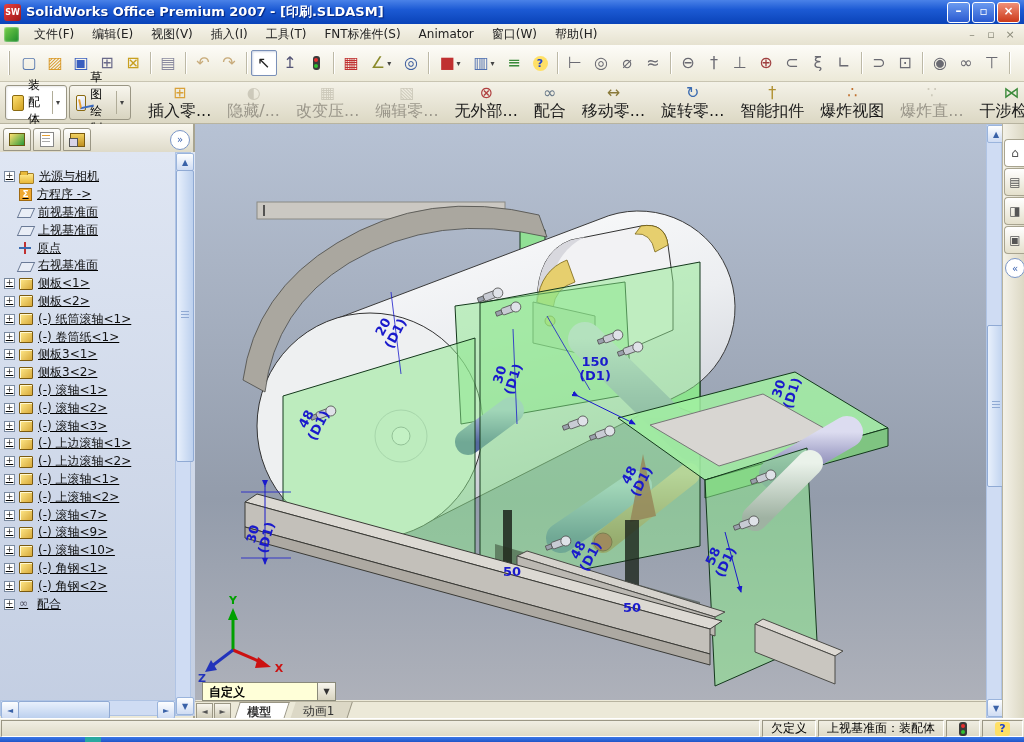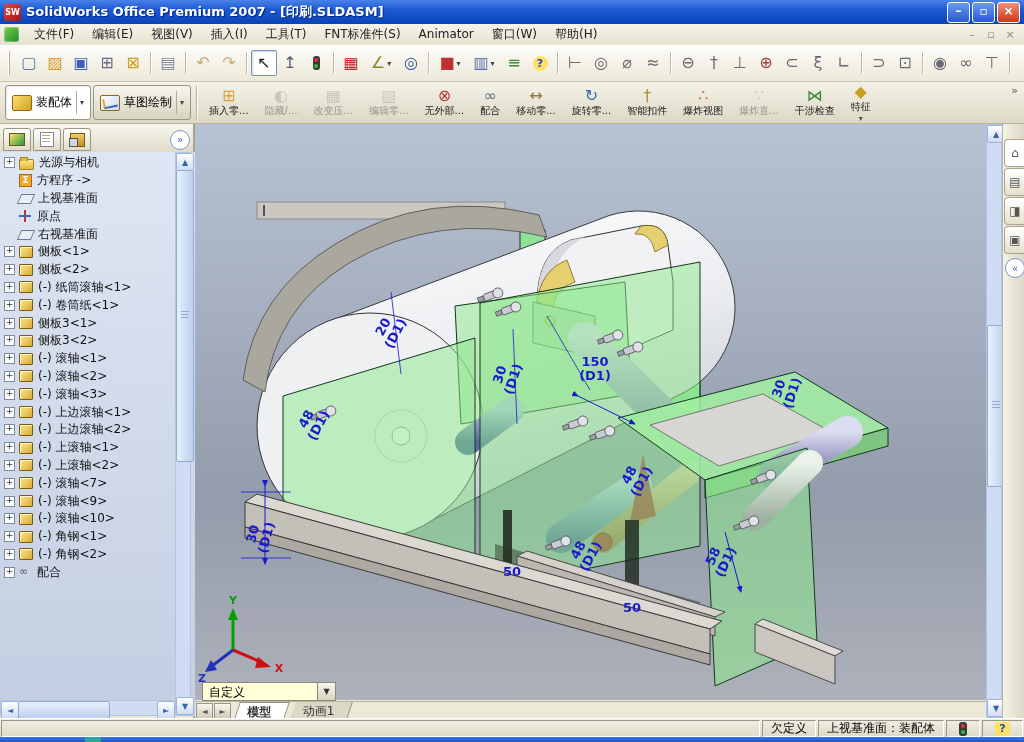--- a/index.html
+++ b/index.html
@@ -36,36 +36,36 @@
   #cmdmgr{position:absolute;left:0;top:82px;width:1024px;height:42px;background:linear-gradient(#f4f2e8,#dcd8c4);border-bottom:1px solid #b8b4a0;display:flex;align-items:stretch;padding-left:4px;box-sizing:border-box;}
   .cmtab{display:flex;align-items:center;gap:4px;padding:0 6px;margin:3px 1px;border:1px solid #9a9684;border-radius:3px;background:linear-gradient(#f8f6ee,#d8d4c0);}
   .cmtab.active{background:#fff;box-shadow:inset 1px 1px 2px #e8e8e8;}
   .cmtab .cmtico{width:18px;height:14px;background:linear-gradient(135deg,#ffe070,#d0a020);border:1px solid #8a6a10;border-radius:2px;}
   .cmtab.n-sketch .cmtico{background:linear-gradient(135deg,#fff,#cfd8ee);position:relative;}
   .cmtab.n-sketch .cmtico::before{content:"";position:absolute;left:2px;top:2px;width:12px;height:8px;border-left:2px solid #e8a030;border-bottom:2px solid #3a6ac0;transform:rotate(-12deg);}
   .cmtab .arrow{font-size:8px;color:#444;border-left:1px solid #b0ac98;padding-left:3px;height:70%;display:flex;align-items:center;}
   .cmsep{width:1px;background:#b5b19e;box-shadow:1px 0 0 #fff;margin:4px 4px;}
   .cmbtn{display:flex;flex-direction:column;align-items:center;justify-content:center;padding:1px 7px;margin:2px 0;border:1px solid transparent;border-radius:2px;}
   .cmbtn .cmico{font-size:16px;line-height:17px;height:17px;}
-  .cmbtn .cmlbl{font-size:10px;white-space:nowrap;color:#1a1a1a;}
+  .cmbtn .cmlbl{font-size:16px;white-space:nowrap;color:#1a1a1a;}
   .cmbtn.disabled .cmlbl{color:#9a968a;}
   .cmbtn.disabled .cmico{color:#b8b4a4 !important;opacity:.6;}
   .cmbtn.dropdown::after{content:"▾";font-size:8px;color:#555;}
   #cm-overflow{margin-left:auto;padding:2px 6px;color:#555;font-size:11px;}
   
   #lpanel{position:absolute;left:0;top:124px;width:195px;height:594px;background:#ece9d8;border-right:2px solid #a8a490;box-sizing:border-box;}
   #lp-tabs{height:27px;display:flex;align-items:center;gap:2px;padding:2px 3px;background:linear-gradient(#f8f6ee,#dcd8c6);border-bottom:1px solid #b8b4a2;}
   .lp-tab{width:26px;height:21px;border:1px solid #9a9684;border-radius:3px 3px 0 0;background:linear-gradient(#fff,#e0dcc8);display:flex;align-items:center;justify-content:center;}
   .lp-ico1{width:14px;height:11px;background:linear-gradient(135deg,#ffe070,#2a9a3a);border:1px solid #6a5a10;}
   .lp-ico2{width:12px;height:13px;background:#fff;border:1px solid #888;position:relative;}
   .lp-ico2::before{content:"";position:absolute;left:1px;top:2px;width:8px;height:1px;background:#e8a030;box-shadow:0 3px 0 #aaa,0 6px 0 #aaa;}
   .lp-ico3{width:13px;height:12px;background:linear-gradient(#f0d060,#c09020);border:1px solid #7a5a10;position:relative;}
   .lp-ico3::before{content:"";position:absolute;left:-2px;top:4px;width:7px;height:7px;background:#d8d4e8;border:1px solid #555;}
   .lp-chevron{margin-left:auto;width:18px;height:18px;border:1px solid #7a96c8;border-radius:50%;color:#3a62b0;font-size:10px;display:flex;align-items:center;justify-content:center;background:#fff;}
-  #tree{position:absolute;left:0;top:28px;width:196px;height:564px;background:linear-gradient(#dfe6f3,#c3cee2);overflow:hidden;padding-top:2px;box-sizing:border-box;}
+  #tree{position:absolute;left:0;top:28px;width:196px;height:564px;background:linear-gradient(#dfe6f3,#c3cee2);overflow:hidden;padding-top:16px;box-sizing:border-box;text-decoration:underline;}
   .trow{display:flex;align-items:center;height:17.8px;padding-left:4px;white-space:nowrap;}
   .texp{width:9px;height:9px;border:1px solid #7a8aa0;background:#fff;font-size:9px;line-height:7px;text-align:center;color:#333;margin-right:4px;flex:none;}
   .texp::before{content:"+";}
   .noexp .texp{visibility:hidden;}
   .tico{width:13px;height:12px;margin-right:5px;flex:none;position:relative;}
   .i-component{width:12px;height:10px;background:linear-gradient(135deg,#ffe98a,#d7a93a);border:1px solid #7a5a10;border-radius:1px;box-shadow:inset 1px 1px 0 #fff8d0;}
   .i-component-lights{width:12px;height:10px;background:linear-gradient(135deg,#ffe98a,#d7a93a);border:1px solid #7a5a10;}
   .i-component-lights::before{content:"";position:absolute;left:-2px;top:-1px;width:4px;height:4px;border-radius:50%;background:#e03030;}
   .i-component-lights::after{content:"";position:absolute;left:-2px;top:4px;width:4px;height:4px;border-radius:50%;background:#20b040;}
   .i-plane{width:12px;height:8px;border:1px solid #6a7a96;transform:skewX(-24deg);margin-top:2px;background:rgba(255,255,255,.4);}
@@ -84,21 +84,21 @@
   #tree-vscroll{position:absolute;right:2px;top:28px;width:16px;height:564px;}
   #tree-vscroll .sb-btn{position:absolute;left:0;width:16px;height:16px;}
   .thumb-v{position:absolute;left:0;width:16px;background:linear-gradient(90deg,#e8f0fc,#bcd0ee);border:1px solid #90aad4;border-radius:2px;}
   .thumb-grip{position:absolute;left:4px;width:8px;height:1px;background:#90aad4;box-shadow:0 3px 0 #90aad4,0 6px 0 #90aad4;}
   #lp-hscroll{position:absolute;left:0;top:576px;width:176px;height:16px;}
   #lp-hscroll .sb-btn{position:absolute;top:0;width:16px;height:16px;}
   .thumb-h{position:absolute;top:0;height:16px;background:linear-gradient(#e8f0fc,#bcd0ee);border:1px solid #90aad4;border-radius:2px;}
   
   #viewport{position:absolute;left:195px;top:124px;width:791px;height:576px;}
   #vp-combo{position:absolute;left:202px;top:682px;width:134px;height:19px;display:flex;}
-  #vp-combo .val{flex:1;background:#ffffd8;border:1px solid #8a8a7a;font-size:12px;padding:1px 6px;}
+  #vp-combo .val{flex:1;background:#ffffd8;border:1px solid #8a8a7a;font-size:12px;padding:1px 6px;font-weight:bold;}
   #vp-combo .drop{width:17px;background:linear-gradient(#f8f6ee,#d8d4c0);border:1px solid #8a8a7a;border-left:none;font-size:8px;display:flex;align-items:center;justify-content:center;color:#333;}
   #modeltabs{position:absolute;left:195px;top:701px;width:791px;height:17px;background:#ece9d8;border-top:1px solid #b8b4a0;display:flex;align-items:stretch;}
   .mtarrow{width:15px;background:linear-gradient(#f8f6ee,#d0ccb8);border:1px solid #9a9684;font-size:8px;color:#555;display:flex;align-items:center;justify-content:center;margin:1px 0 0 1px;}
   .mtab{padding:1px 14px 0 10px;border-right:1px solid #9a9684;transform:skewX(-18deg);margin-left:6px;background:#dcd8c6;color:#333;}
   .mtab>span{display:inline-block;transform:skewX(18deg);}
   .mtab.active{background:#fff;font-weight:bold;border:1px solid #9a9684;border-bottom:none;}
   
   #vp-vscroll{position:absolute;left:986px;top:124px;width:16px;height:594px;}
   #vp-vscroll .sb-btn{position:absolute;left:0;width:16px;height:16px;}
   
@@ -391,20 +391,25 @@
           <span class="tico ico i-lights-folder"></span>
           <span class="tlbl">光源与相机</span>
         </div>
 
         <div class="trow noexp">
           <span class="texp"></span>
           <span class="tico ico i-equations"></span>
           <span class="tlbl">方程序 -&gt;</span>
         </div>
 
+        <div class="trow noexp">
+          <span class="texp"></span>
+          <span class="tico ico i-plane"></span>
+          <span class="tlbl">前视基准面</span>
+        </div>
 
         <div class="trow noexp">
           <span class="texp"></span>
           <span class="tico ico i-plane"></span>
           <span class="tlbl">上视基准面</span>
         </div>
 
         <div class="trow noexp">
           <span class="texp"></span>
           <span class="tico ico i-origin"></span>

